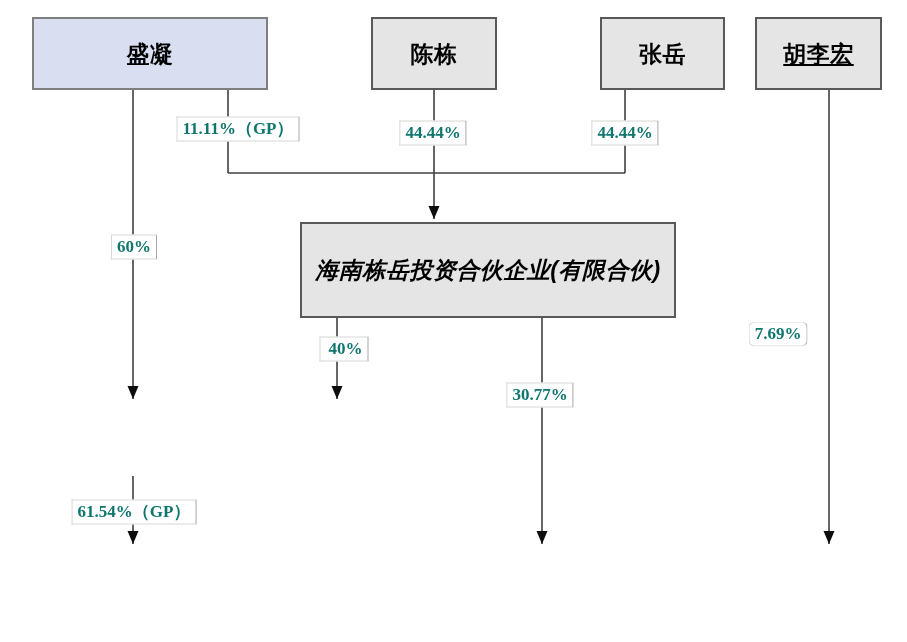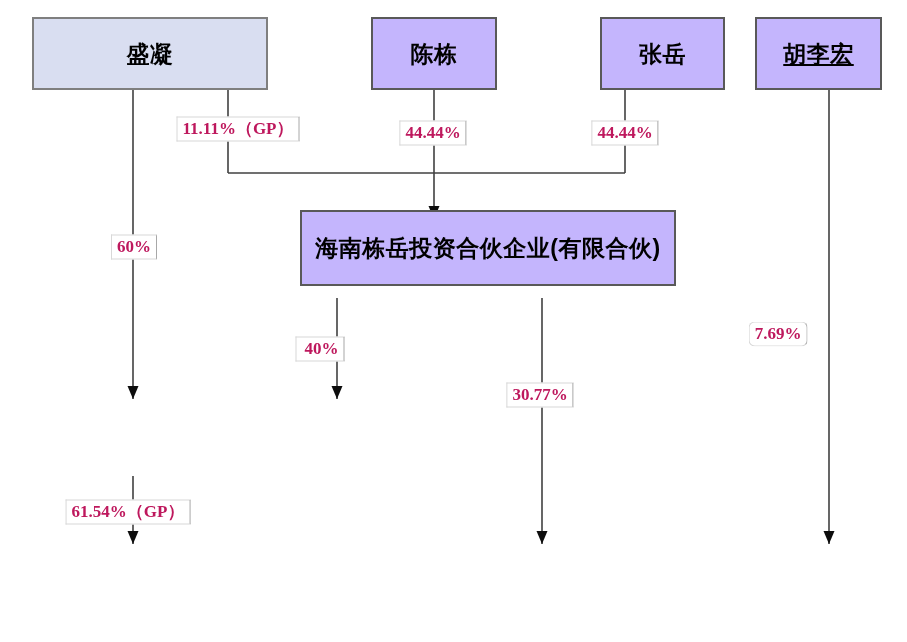--- a/index.html
+++ b/index.html
@@ -37,32 +37,32 @@
     font-size: 23px;
     line-height: 32px;
     letter-spacing: 0.5px;
     white-space: nowrap;
   }
   .node--highlight {
     background: #d9def1;
     border: 2px solid #7f7f7f;
   }
   .node--plain {
-    background: #c4b5fd;
+    background: #e5e5e5;
     border: 2px solid #595959;
   }
   .pct-label {
     position: absolute;
     transform: translate(-50%, -50%);
     z-index: 3;
     background: #ffffff;
     border: 1px solid #d8d8d8;
     border-right: 1px solid #a8a8a8;
     padding: 0px 5px 1px 5px;
-    color: #be185d;
+    color: #0f766e;
     font-family: "Liberation Serif", "DejaVu Serif", serif;
     font-weight: bold;
     font-size: 17px;
     line-height: 22px;
     white-space: nowrap;
   }
 </style>
 </head>
 <body>
 
@@ -89,24 +89,24 @@
     </div>
     <div class="node node--plain" style="left: 371px; top: 17px; width: 126px; height: 73px;">
       <div>陈栋</div>
     </div>
     <div class="node node--plain" style="left: 563px; top: 17px; width: 125px; height: 73px; margin-left: 37px;">
       <div>张岳</div>
     </div>
     <div class="node node--plain" style="left: 755px; top: 17px; width: 127px; height: 73px; text-decoration: underline;">
       <div>胡李宏</div>
     </div>
-    <div class="node node--plain" style="left: 300px; top: 210px; width: 376px; height: 76px;">
+    <div class="node node--plain" style="left: 300px; top: 222px; width: 376px; height: 96px; font-style: italic;">
       <div>海南栋岳投资合伙企业(有限合伙)</div>
     </div>
     <div class="pct-label" style="left: 238px; top: 129px;">11.11%（GP）</div>
     <div class="pct-label" style="left: 433px; top: 133px;">44.44%</div>
     <div class="pct-label" style="left: 625px; top: 133px;">44.44%</div>
     <div class="pct-label" style="left: 134px; top: 247px;">60%</div>
-    <div class="pct-label" style="left: 320px; top: 349px; padding-left: 8px;">40%</div>
+    <div class="pct-label" style="left: 344px; top: 349px; padding-left: 8px;">40%</div>
     <div class="pct-label" style="left: 540px; top: 395px;">30.77%</div>
     <div class="pct-label" style="left: 778px; top: 334px; border-radius: 6px;">7.69%</div>
-    <div class="pct-label" style="left: 128px; top: 512px;">61.54%（GP）</div>
+    <div class="pct-label" style="left: 134px; top: 512px;">61.54%（GP）</div>
   </div>
 
 </body></html>

